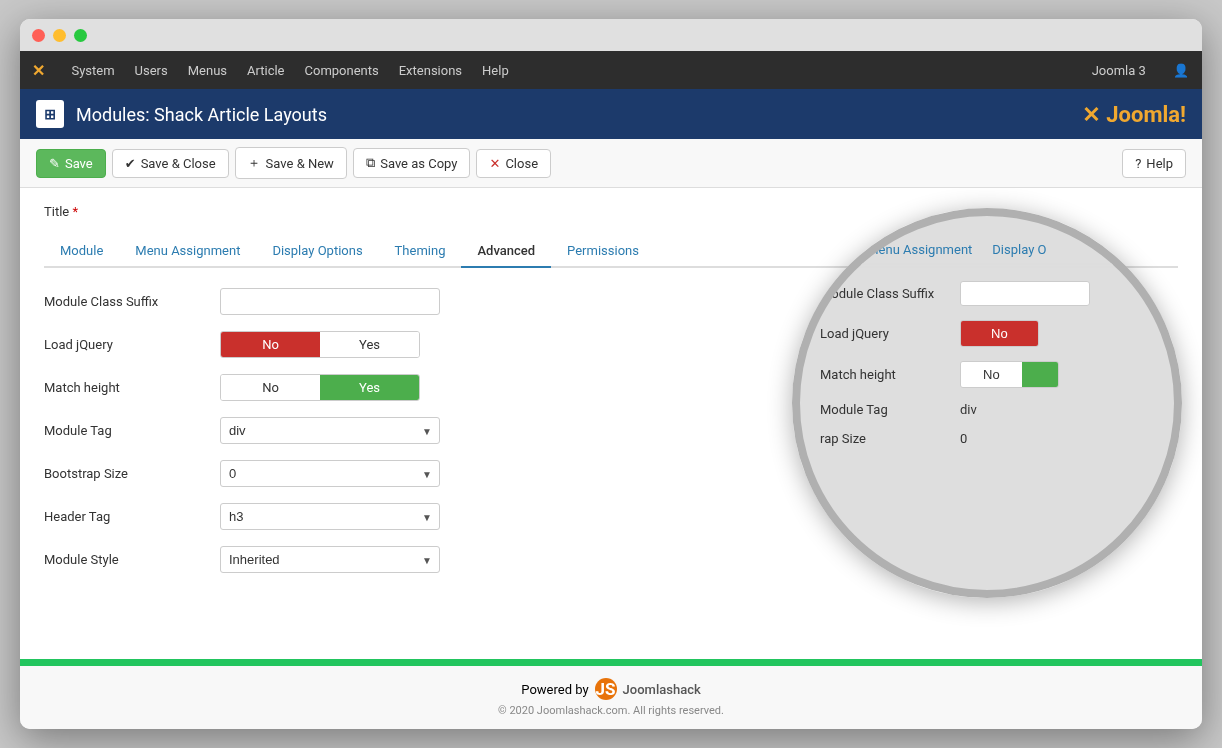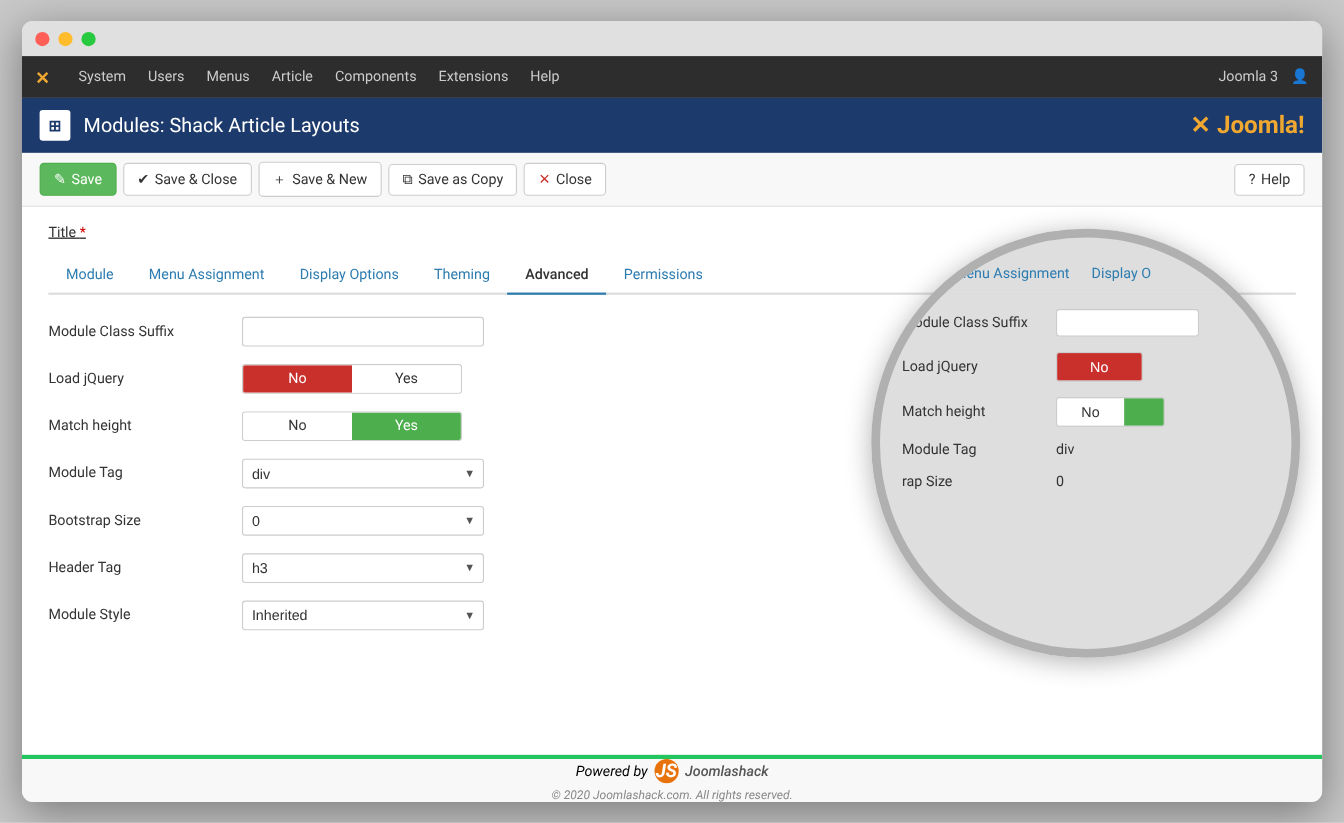--- a/index.html
+++ b/index.html
@@ -63,21 +63,21 @@
       padding: 0 10px;
       height: 38px;
       display: flex;
       align-items: center;
       cursor: pointer;
     }
     .topnav-right {
       margin-left: auto;
       display: flex;
       align-items: center;
-      gap: 12px;
+      gap: 28px;
       color: #ccc;
       font-size: 13px;
     }
     
     .header-bar {
       background: #1c3a6b;
       height: 50px;
       display: flex;
       align-items: center;
       padding: 0 16px;
@@ -161,21 +161,20 @@
       background: #fff;
     }
     .content-inner {
       padding: 16px 24px;
     }
     
     .title-row {
       display: flex;
       align-items: center;
       margin-bottom: 16px;
-      text-decoration: underline;
     }
     .title-label {
       font-size: 13px;
       color: #333;
       min-width: 40px;
     }
     .title-input {
       width: 450px;
       padding: 6px 10px;
       border: 1px solid #ccc;
@@ -273,25 +272,24 @@
       background: #4cae4c;
       color: #fff;
     }
     .toggle-btn.inactive {
       background: #fff;
       color: #333;
     }
     
     .footer {
       background: #f8f8f8;
-      border-top: 4px solid #22c55e;
-      padding: 0;
+      border-top: 7px solid #22c55e;
+      padding: 12px;
       text-align: center;
       flex-shrink: 0;
-      font-style: italic;
     }
     .footer-logo {
       display: flex;
       align-items: center;
       justify-content: center;
       gap: 6px;
       margin-bottom: 4px;
     }
     .footer-logo-icon {
       width: 22px; height: 22px;

